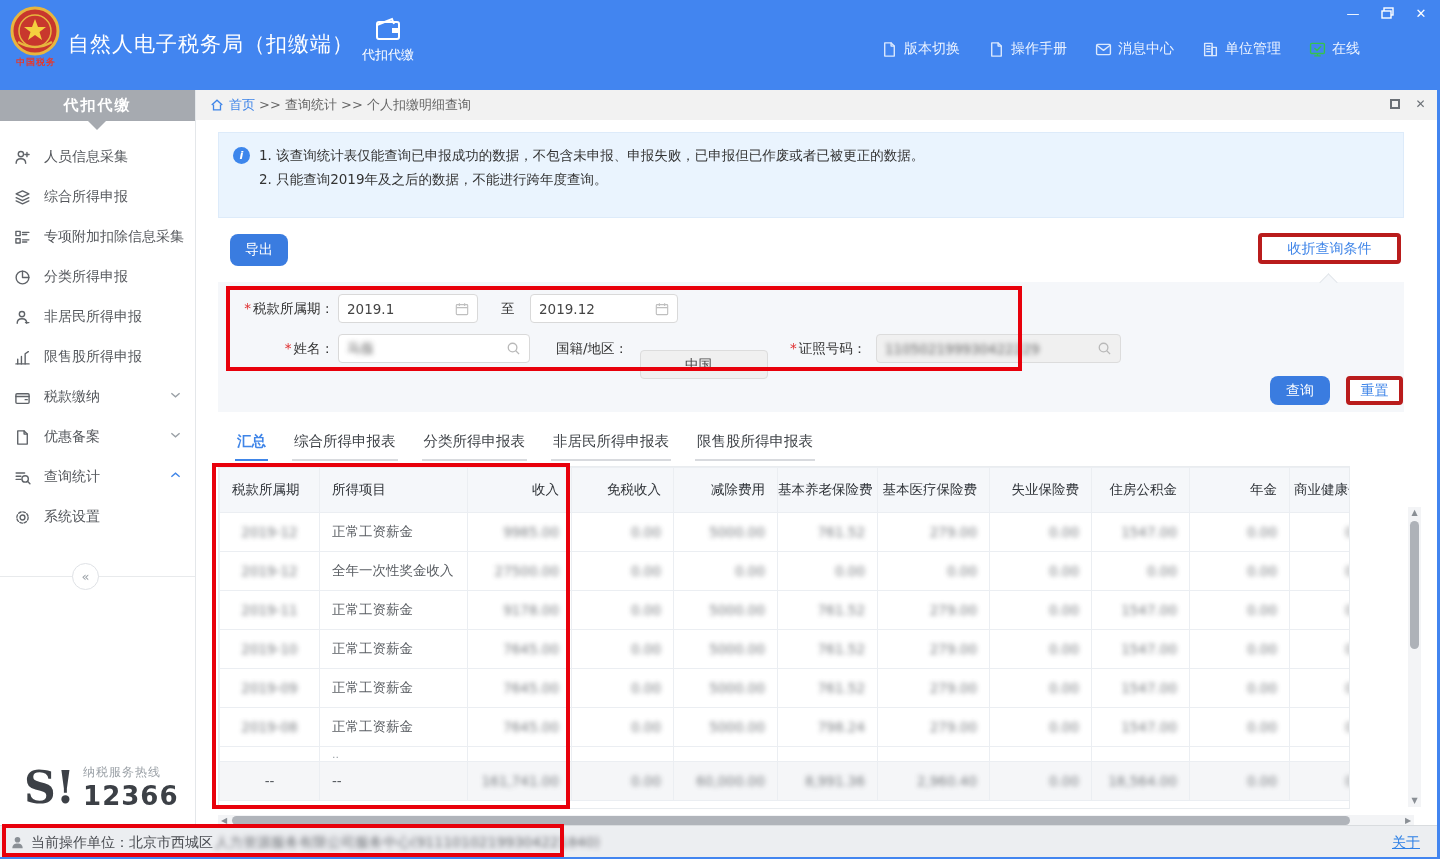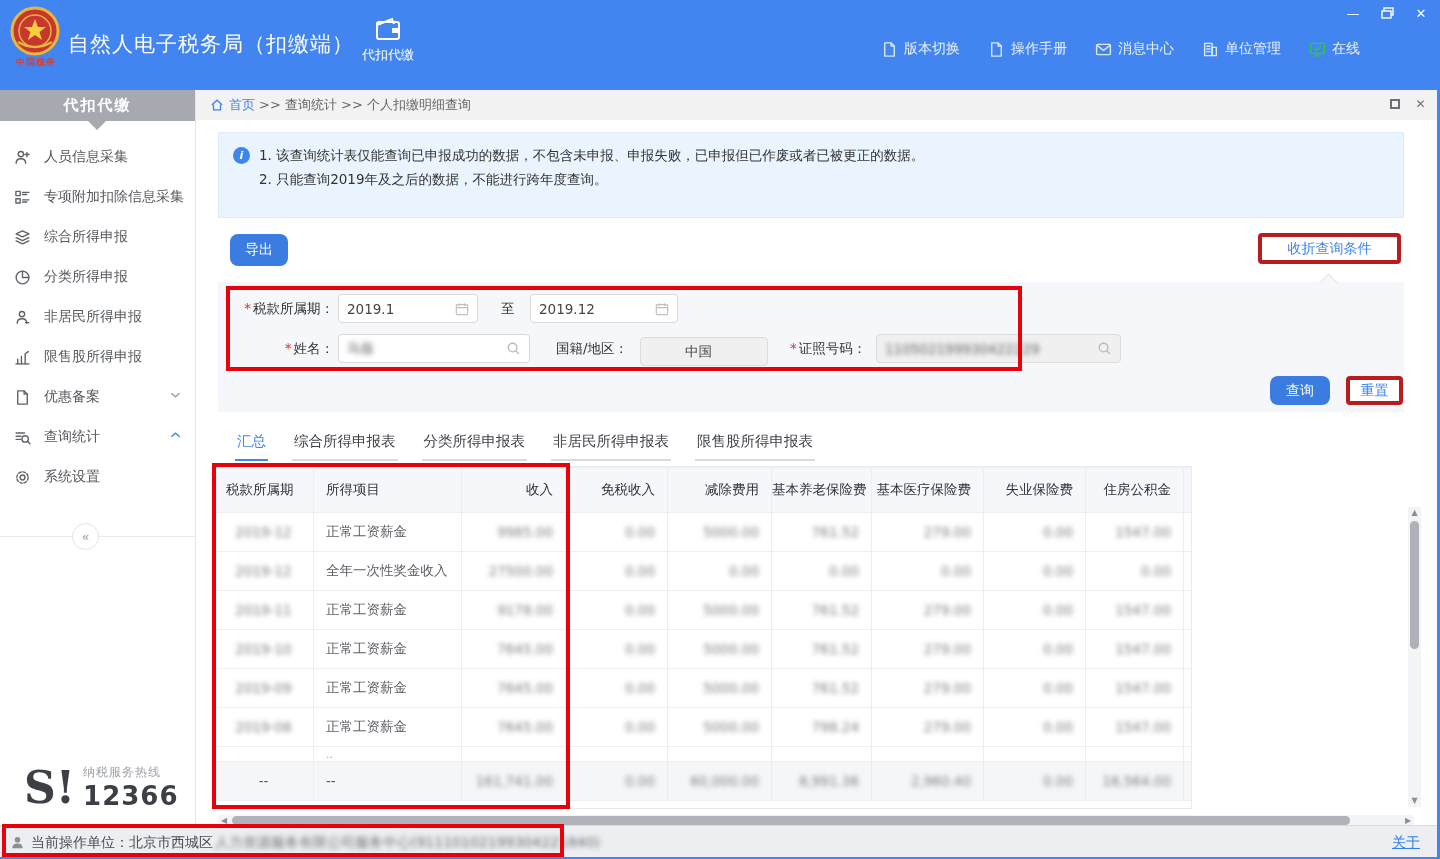--- a/index.html
+++ b/index.html
@@ -68,24 +68,24 @@
   .f-input { position:absolute; height:29px; background:#fff; border:1px solid #d9d9d9; border-radius:4px;
              display:flex; align-items:center; padding:0 8px; font-size:13.5px; color:#444; }
   .f-input.disabled { background:#f0f0f0; border-color:#dcdcdc; }
   .f-input .grow { flex:1; }
   .f-input .f-icon { margin-left:6px; flex:none; display:flex; }
   #query-btn { position:absolute; left:1052px; top:94px; width:60px; height:29px; }
   #reset-btn { position:absolute; left:1128px; top:94px; width:57px; height:29px; }
 
   #tabs { position:absolute; left:39px; top:338px; display:flex; gap:24px; font-size:14.5px; }
   .tab { padding:4px 2px 8px; color:#3f4348; cursor:pointer; border-bottom:2px solid #d8dade; }
-  .tab.active { color:#3f85e8; border-bottom:2px solid #3f85e8; }
-
-  
-  #table-wrap { position:absolute; left:16px; top:376px; width:980px; height:343px; overflow:hidden; border:1px solid #e9ecef; }
+  .tab.active { color:#3f85e8; border-bottom:2px solid #3f85e8;font-weight:bold; }
+
+  
+  #table-wrap { position:absolute; left:22px; top:376px; width:1132px; height:343px; overflow:hidden; border:1px solid #e9ecef; }
   table { border-collapse:collapse; table-layout:fixed; width:1200px; font-size:13.5px; }
   th,td { border:1px solid #ebeef2; overflow:hidden; white-space:nowrap; }
   thead th { background:#f5f7fa; color:#2f3338; font-weight:normal; height:45px; }
   tbody td { height:39px; color:#5a5e63; background:#fff; }
   tr.partial td { height:15px; color:#9aa0a6; font-size:11px; border-bottom:none; }
   tr.total td { background:#f5f6f8; }
   .ta-l { text-align:left; padding-left:12px; }
   .ta-r { text-align:right; padding-right:12px; }
   .ta-c { text-align:center; }
   .bl { filter:blur(2.6px); opacity:.8; }
@@ -208,40 +208,40 @@
             <circle cx="6.5" cy="4.8" r="2.5"></circle>
             <path d="M2 13.5c0-2.8 2-4.3 4.5-4.3s4.5 1.5 4.5 4.3"></path>
             <path d="M12.2 3.2v4M10.2 5.2h4"></path>
           </svg>
         </span>
                  <span>人员信息采集</span>
                  </div>
       <div class="side-item">
         <span class="s-icon">
           <svg width="17" height="17" viewBox="0 0 16 16" fill="none" stroke="#5f6368" stroke-width="1.3" stroke-linecap="round" stroke-linejoin="round">
+            <path d="M8 1.8l6 2.8-6 2.8-6-2.8z"></path>
+            <path d="M2 8.2l6 2.8 6-2.8"></path>
+            <path d="M2 11.2l6 2.8 6-2.8"></path>
+          </svg>
+        </span>
+                 <span>综合所得申报</span>
+                 </div>
+      <div class="side-item">
+        <span class="s-icon">
+          <svg width="17" height="17" viewBox="0 0 16 16" fill="none" stroke="#5f6368" stroke-width="1.3" stroke-linecap="round" stroke-linejoin="round">
             <rect x="1.8" y="2.2" width="4" height="4"></rect>
             <rect x="1.8" y="9.2" width="4" height="4"></rect>
             <path d="M8 3.2h6M8 5.2h4M8 10.2h6M8 12.2h4"></path>
           </svg>
         </span>
                  <span>专项附加扣除信息采集</span>
                  </div>
       <div class="side-item">
         <span class="s-icon">
           <svg width="17" height="17" viewBox="0 0 16 16" fill="none" stroke="#5f6368" stroke-width="1.3" stroke-linecap="round" stroke-linejoin="round">
-            <path d="M8 1.8l6 2.8-6 2.8-6-2.8z"></path>
-            <path d="M2 8.2l6 2.8 6-2.8"></path>
-            <path d="M2 11.2l6 2.8 6-2.8"></path>
-          </svg>
-        </span>
-                 <span>综合所得申报</span>
-                 </div>
-      <div class="side-item">
-        <span class="s-icon">
-          <svg width="17" height="17" viewBox="0 0 16 16" fill="none" stroke="#5f6368" stroke-width="1.3" stroke-linecap="round" stroke-linejoin="round">
             <circle cx="8" cy="8" r="6"></circle>
             <path d="M8 2v6h6"></path>
           </svg>
         </span>
                  <span>分类所得申报</span>
                  </div>
       <div class="side-item">
         <span class="s-icon">
           <svg width="17" height="17" viewBox="0 0 16 16" fill="none" stroke="#5f6368" stroke-width="1.3" stroke-linecap="round" stroke-linejoin="round">
             <circle cx="7.5" cy="4.8" r="2.5"></circle>
@@ -253,20 +253,34 @@
                  </div>
       <div class="side-item">
         <span class="s-icon">
           <svg width="17" height="17" viewBox="0 0 16 16" fill="none" stroke="#5f6368" stroke-width="1.3" stroke-linecap="round" stroke-linejoin="round">
             <path d="M1.8 14h12.4"></path>
             <path d="M3.5 14v-4.5M7 14V7M10.5 14V4.5M13.5 2.5l-3 2"></path>
           </svg>
         </span>
                  <span>限售股所得申报</span>
                  </div>
+      <div class="side-item">
+        <span class="s-icon">
+          <svg width="17" height="17" viewBox="0 0 16 16" fill="none" stroke="#5f6368" stroke-width="1.3" stroke-linecap="round" stroke-linejoin="round">
+            <rect x="1.8" y="4.5" width="12.4" height="9" rx="1"></rect>
+            <path d="M1.8 7h12.4M10.5 10h2"></path>
+          </svg>
+        </span>
+                 <span>税款缴纳</span>
+                 <span class="chev">
+          <svg width="11" height="8" viewBox="0 0 12 8">
+            <path d="M1.5 2l4.5 4 4.5-4" fill="none" stroke="#9aa0a6" stroke-width="1.5"></path>
+          </svg>
+        </span>
+      </div>
       <div class="side-item">
         <span class="s-icon">
           <svg width="17" height="17" viewBox="0 0 16 16" fill="none" stroke="#5f6368" stroke-width="1.3" stroke-linecap="round" stroke-linejoin="round">
             <path d="M3.5 1.8h6l3 3v9.4h-9z"></path>
             <path d="M9.5 1.8v3h3"></path>
           </svg>
         </span>
                  <span>优惠备案</span>
                  <span class="chev">
           <svg width="11" height="8" viewBox="0 0 12 8">
@@ -365,21 +379,21 @@
     <div class="f-input" style="left:120px; top:52px; width:192px;">
       <span class="grow bl">马薇</span>
       <span class="f-icon">
         <svg width="15" height="15" viewBox="0 0 16 16">
             <circle cx="7" cy="7" r="4.6" fill="none" stroke="#b9b9b9" stroke-width="1.4"></circle>
             <path d="M10.4 10.4 L14 14" stroke="#b9b9b9" stroke-width="1.4"></path>
           </svg>
       </span>
     </div>
     <div class="f-label" style="left:338px; top:58px;">国籍/地区：</div>
-    <div class="f-input disabled" style="left:422px; top:55px; width:128px;padding-left:44px;">
+    <div class="f-input disabled" style="left:422px; top:68px; width:128px;padding-left:44px;">
       <span class="grow">中国</span>
     </div>
     <div class="f-label" style="left:572px; top:58px;">
       <span class="req">*</span><span>证照号码：</span></div>
     <div class="f-input disabled" style="left:658px; top:52px; width:245px;">
       <span class="grow bl">110502199930422229</span>
       <span class="f-icon">
         <svg width="15" height="15" viewBox="0 0 16 16">
             <circle cx="7" cy="7" r="4.6" fill="none" stroke="#b9b9b9" stroke-width="1.4"></circle>
             <path d="M10.4 10.4 L14 14" stroke="#b9b9b9" stroke-width="1.4"></path>

